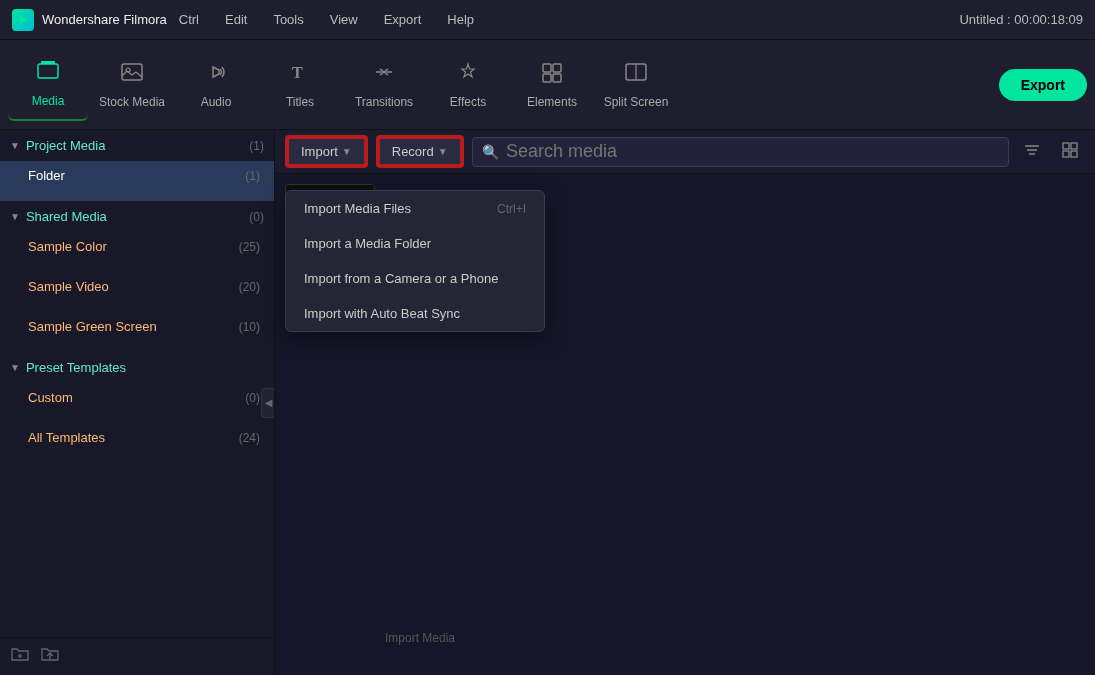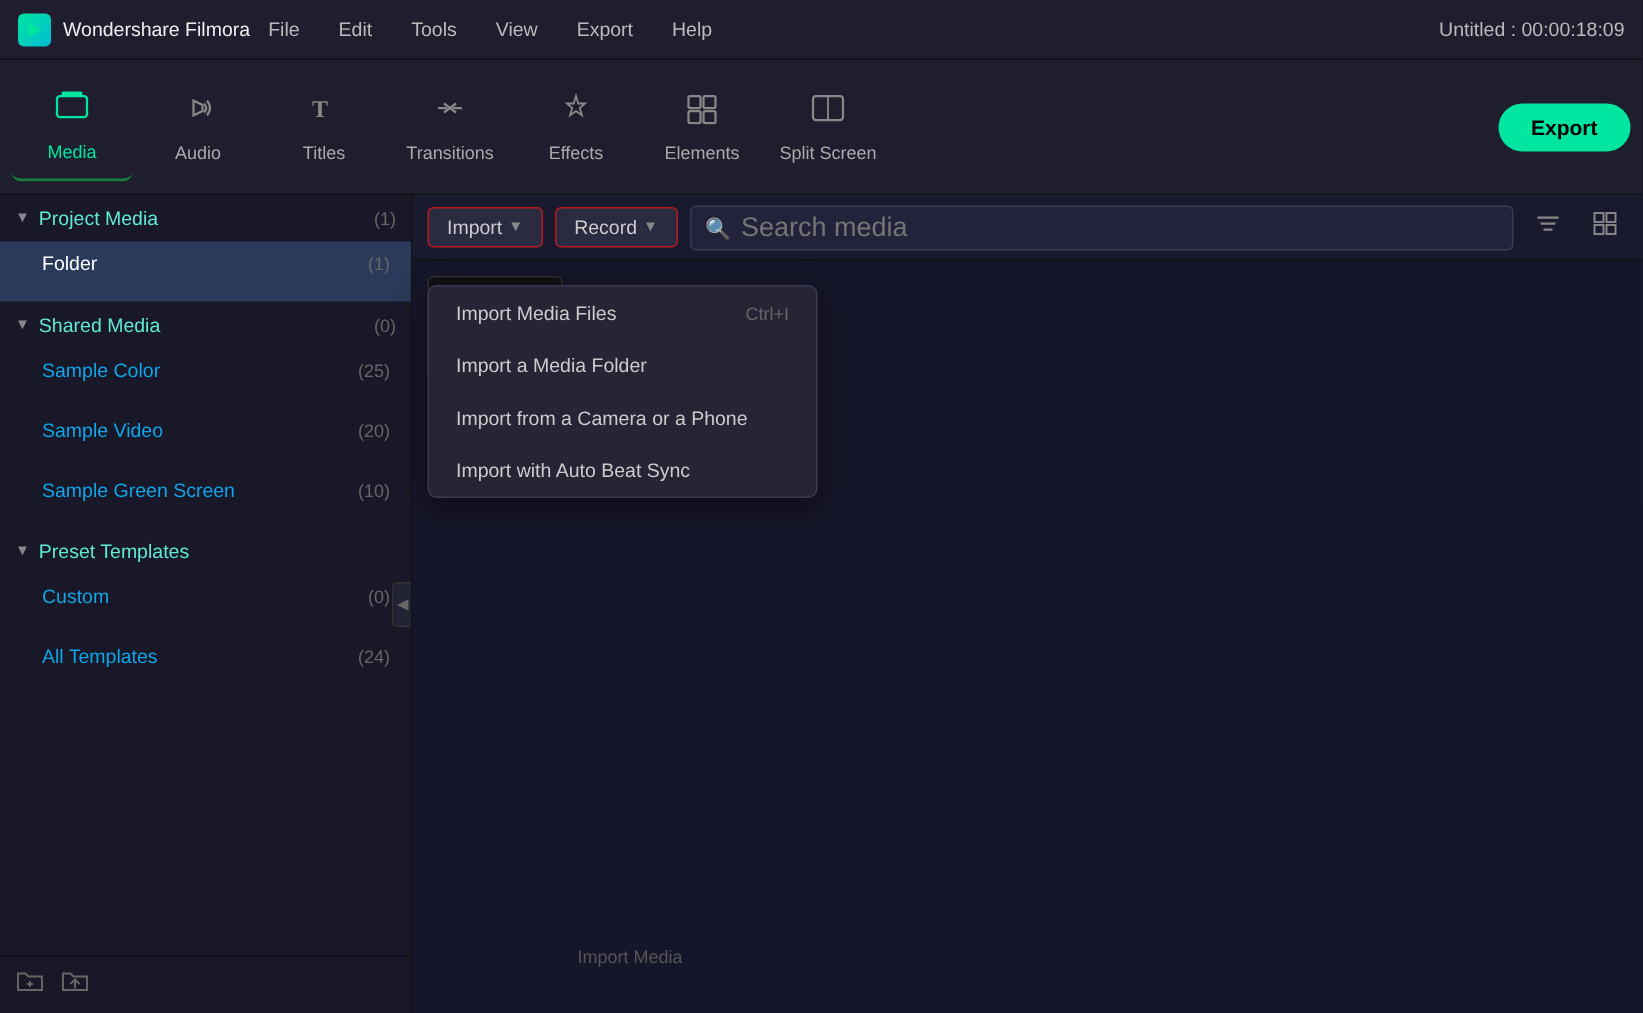--- a/index.html
+++ b/index.html
@@ -147,21 +147,21 @@
       align-items: center;
       padding: 7px 14px 18px 28px;
       cursor: pointer;
       justify-content: space-between;
     }
     .sidebar-item.active {
       background: #2a3a5a;
     }
     .sidebar-item-label {
       font-size: 13px;
-      color: #0ea5e9;
+      color: #fdba74;
     }
     .sidebar-item.active .sidebar-item-label { color: #fff; }
     .sidebar-item-count {
       font-size: 12px;
       color: #666;
     }
 
     
     #content {
       flex: 1;
@@ -176,21 +176,21 @@
       height: 44px;
       background: #1a1a2e;
       display: flex;
       align-items: center;
       padding: 0 10px;
       gap: 8px;
       border-bottom: 1px solid #111;
     }
     .ct-btn {
       background: #2a2a40;
-      border: 1px solid #b91c1c;
+      border: 4px solid #b91c1c;
       color: #ccc;
       border-radius: 4px;
       padding: 5px 12px;
       font-size: 13px;
       cursor: pointer;
       display: flex;
       align-items: center;
       gap: 4px;
       text-align: center;
     }
@@ -366,40 +366,50 @@
 
 <div id="titlebar">
   <div id="titlebar-left">
     <div class="app-logo">
       <svg viewBox="0 0 14 14" fill="none">
         <polygon points="3,2 11,7 3,12" fill="#00e5a0"></polygon>
       </svg>
     </div>
     <span id="app-title">Wondershare Filmora</span>
     <div id="titlebar-menu">
-      <span class="menu-item">File</span>
+      <span class="menu-item">Ctrl</span>
       <span class="menu-item">Edit</span>
       <span class="menu-item">Tools</span>
       <span class="menu-item">View</span>
       <span class="menu-item">Export</span>
       <span class="menu-item">Help</span>
     </div>
   </div>
   <div id="titlebar-right">Untitled : 00:00:18:09</div>
 </div>
 
 <div id="toolbar">
   <div class="toolbar-item active">
     <span class="t-icon">
       <svg width="24" height="22" viewBox="0 0 24 22" fill="none">
         <rect x="2" y="4" width="20" height="14" rx="2" stroke="#00e5a0" stroke-width="1.5" fill="none"></rect>
         <rect x="5" y="1" width="14" height="3" rx="1" fill="#00e5a0"></rect>
       </svg>
     </span>
     <span class="t-label">Media</span>
+  </div>
+  <div class="toolbar-item">
+    <span class="t-icon">
+      <svg width="24" height="22" viewBox="0 0 24 22" fill="none">
+        <rect x="2" y="3" width="20" height="16" rx="2" stroke="#888" stroke-width="1.5" fill="none"></rect>
+        <circle cx="8" cy="9" r="2" stroke="#888" stroke-width="1.2" fill="none"></circle>
+        <path d="M2 15 L7 10 L12 14 L16 11 L22 16" stroke="#888" stroke-width="1.2" fill="none"></path>
+      </svg>
+    </span>
+    <span class="t-label">Stock Media</span>
   </div>
   <div class="toolbar-item">
     <span class="t-icon">
       <svg width="24" height="22" viewBox="0 0 24 22" fill="none">
         <path d="M9 6 L9 16 L15 13 L15 9 Z" stroke="#888" stroke-width="1.5" fill="none"></path>
         <path d="M16 8 Q19 11 16 14" stroke="#888" stroke-width="1.5" fill="none"></path>
         <path d="M18 6 Q22 11 18 16" stroke="#888" stroke-width="1.5" fill="none"></path>
       </svg>
     </span>
     <span class="t-label">Audio</span>

